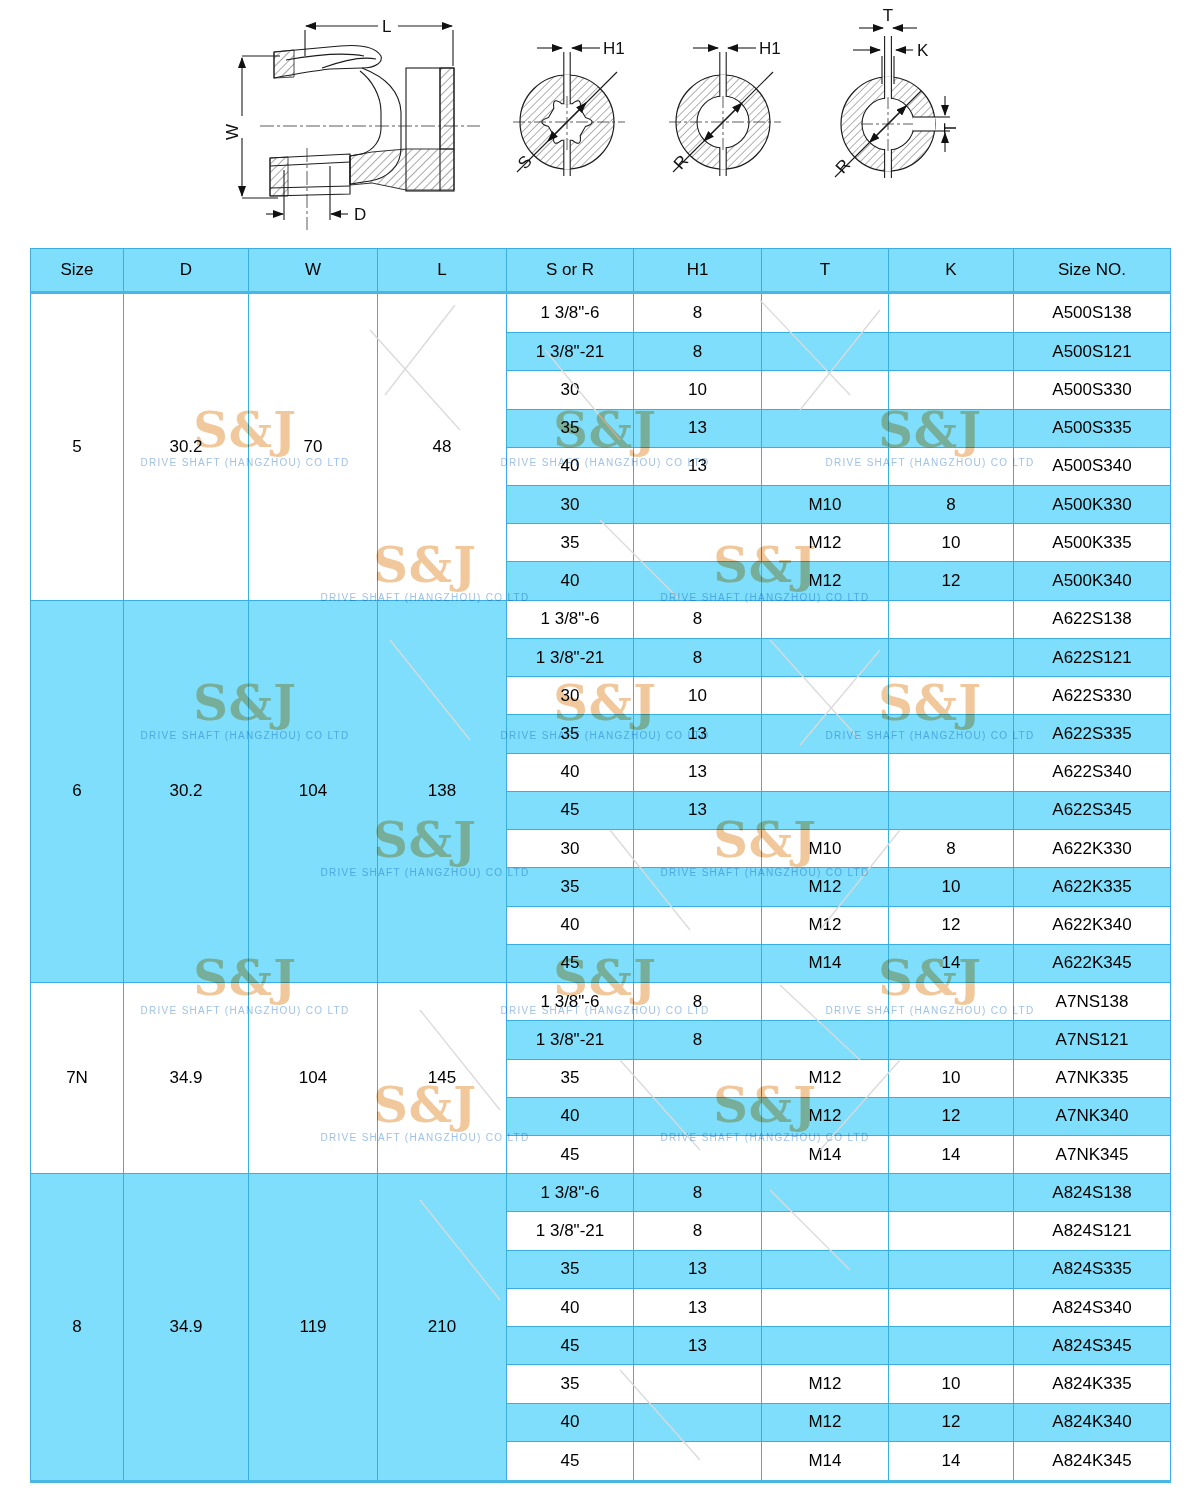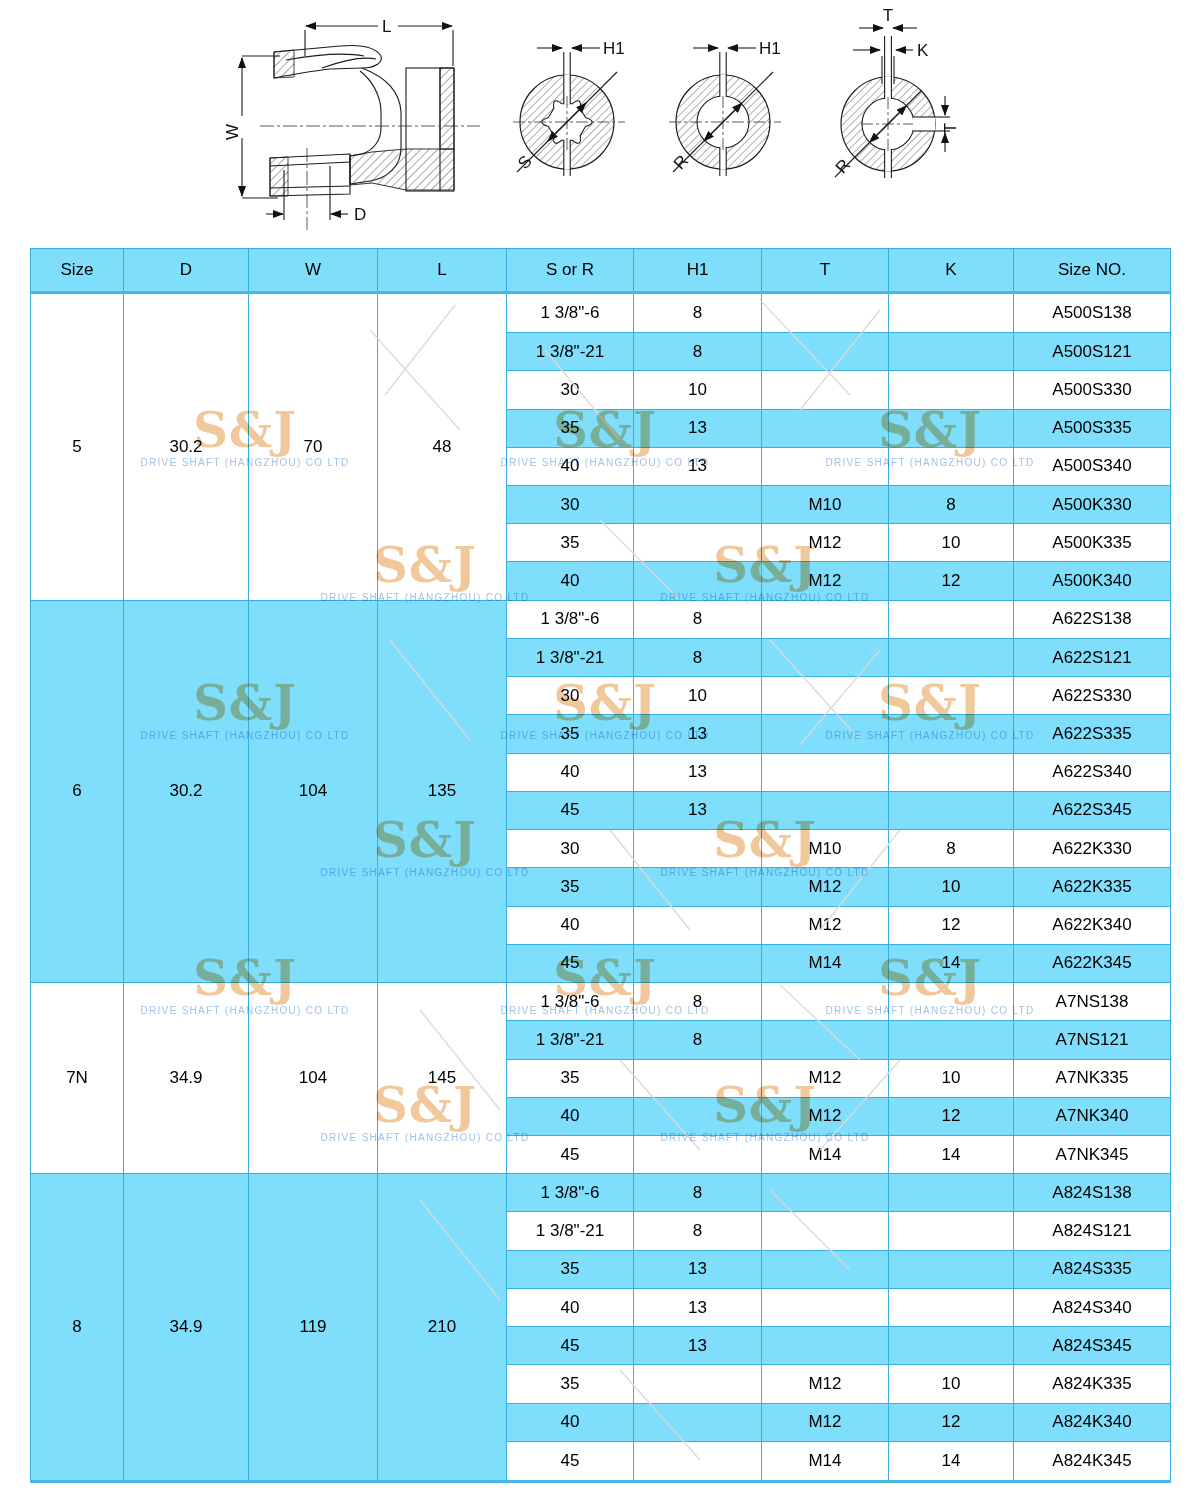--- a/index.html
+++ b/index.html
@@ -314,21 +314,21 @@
           <td class="blue">40</td>
           <td class="blue"></td>
           <td class="blue">M12</td>
           <td class="blue">12</td>
           <td class="blue">A500K340</td>
         </tr>
         <tr>
           <td rowspan="10" class="blue">6</td>
           <td rowspan="10" class="blue">30.2</td>
           <td rowspan="10" class="blue">104</td>
-          <td rowspan="10" class="blue">135</td>
+          <td rowspan="10" class="blue">138</td>
           <td class="white">1 3/8"-6</td>
           <td class="white">8</td>
           <td class="white"></td>
           <td class="white"></td>
           <td class="white">A622S138</td>
         </tr>
         <tr>
           <td class="blue">1 3/8"-21</td>
           <td class="blue">8</td>
           <td class="blue"></td>

